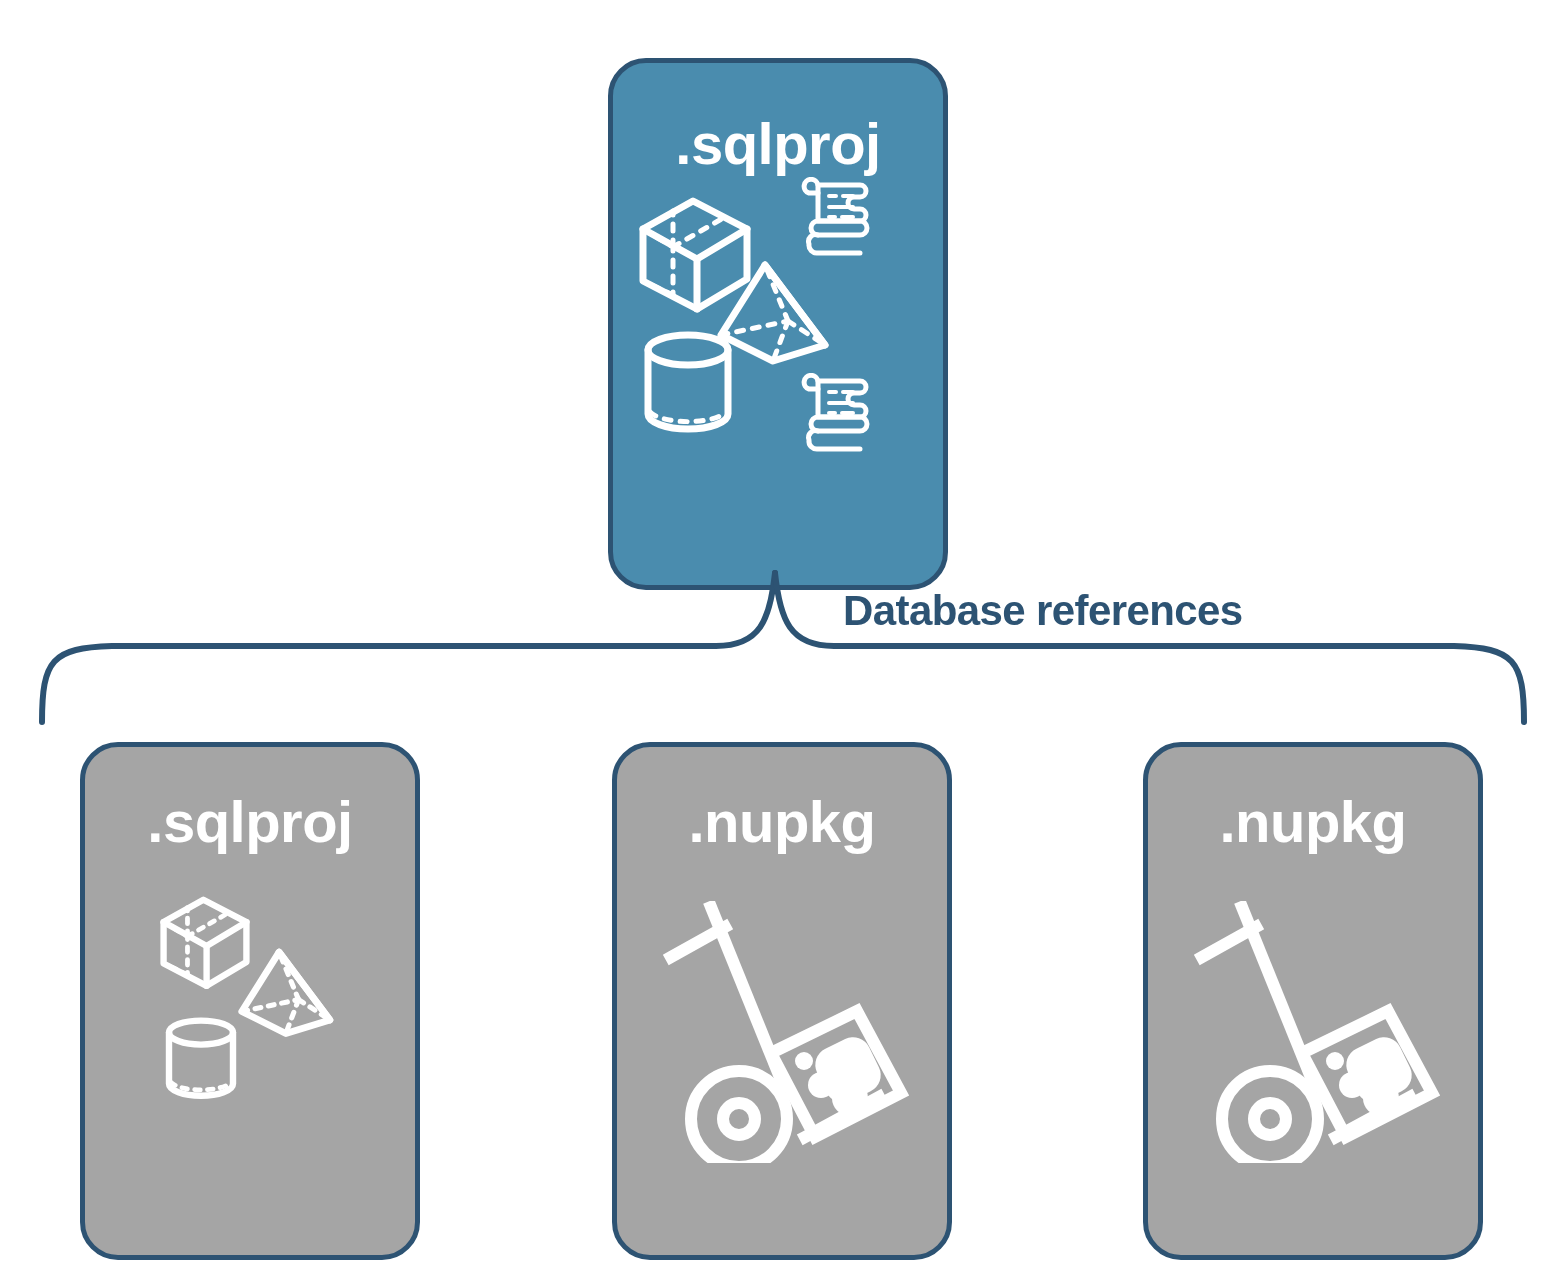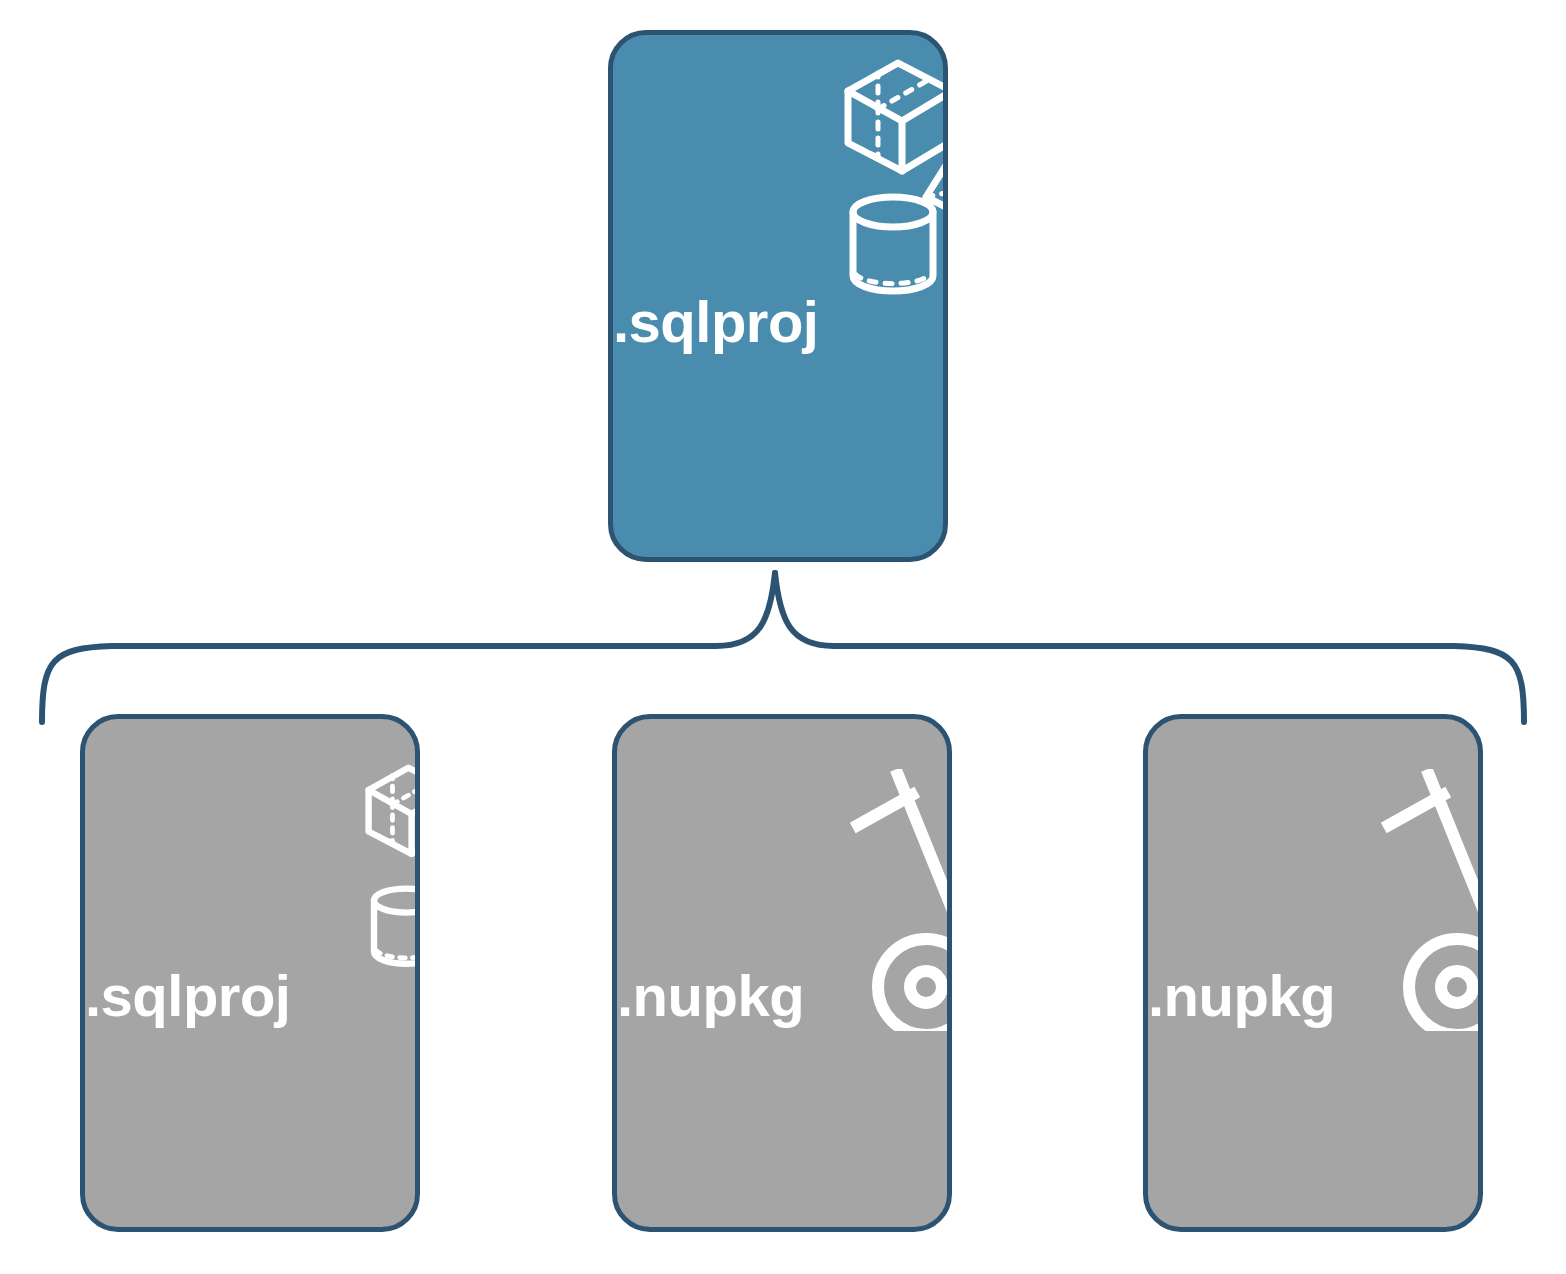--- a/index.html
+++ b/index.html
@@ -22,23 +22,24 @@
     width: 1566px;
     height: 1274px;
   }
 
   
   .node {
     position: absolute;
     border: 5px solid #2d5373;
     border-radius: 38px;
     display: flex;
-    flex-direction: row;
+    flex-direction: column;
     align-items: center;
     overflow: hidden;
+    margin-top: 28px;
   }
   .node.primary { background: #4a8cae; }
   .node.secondary { background: #a5a5a5; }
 
   .node-title {
     color: #ffffff;
     font-weight: bold;
     letter-spacing: -0.5px;
     text-align: center;
     width: 100%;
@@ -202,20 +203,21 @@
                L 716 646
                C 760 646, 770 620, 775 573"></path>
 
       <path d="M775 573
                C 780 620, 790 646, 834 646
                L 1454 646
                C 1514 648, 1524 660, 1524 722"></path>
     </g>
   </svg>
 
+  <div id="brace-label">Database references</div>
 
   <div class="node secondary" id="node-sqlproj">
     <div class="node-title">.sqlproj</div>
     <div class="icon-area">
 
       <svg class="ico" style="left:72px; top:44px;" width="96" height="94" viewBox="0 0 120 118">
         <g fill="none" stroke="#ffffff" stroke-width="8" stroke-linejoin="round" stroke-linecap="round">
           <polygon points="8,34 58,6 112,34 62,64"></polygon>
           <polyline points="8,34 8,86 62,114 112,84 112,34"></polyline>
           <line x1="62" y1="64" x2="62" y2="114"></line>

